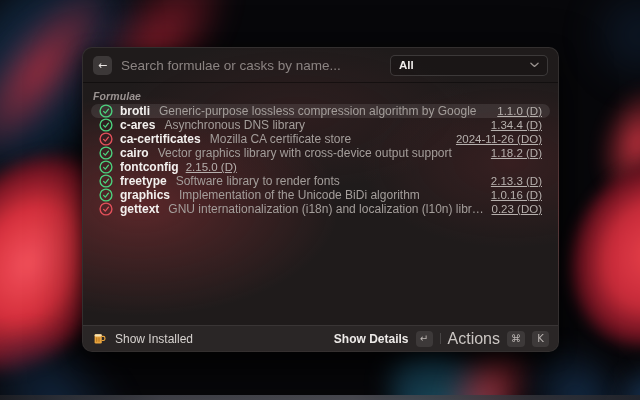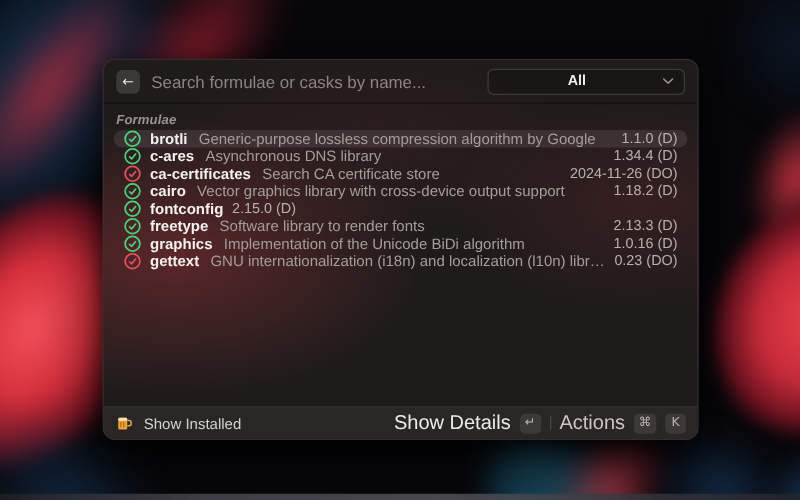--- a/index.html
+++ b/index.html
@@ -72,44 +72,44 @@
     padding:0 10px; border-bottom:1px solid rgba(0,0,0,.42); }
   .back-btn { width:19px; height:19px; flex:0 0 auto; border-radius:5px;
     background:rgba(255,255,255,.13); color:#e9e5e3; font-size:11px; line-height:1;
     display:flex; align-items:center; justify-content:center;
     font-family:"DejaVu Sans", sans-serif; cursor:default; }
   .search-input { flex:1; min-width:0; background:transparent; border:none; outline:none;
     color:#ece8e6; font-size:13.5px; font-family:inherit; }
   .search-input::placeholder { color:#8b8482; }
   .dropdown { flex:0 0 158px; height:21px; border:1px solid rgba(255,255,255,.15);
     border-radius:5px; background:rgba(0,0,0,.16);
-    display:flex; align-items:center; padding:0 8px; gap:6px;text-align:center; }
+    display:flex; align-items:center; padding:0 8px; gap:6px; }
   .dropdown-label { flex:1; font-size:11.5px; font-weight:700; color:#f0edeb; }
   .chev-icon { width:9px; height:6px; color:#9a9390; flex:0 0 auto; }
 
   .section-label { padding:7px 10px 2px 10px; font-size:10.5px; font-weight:600;
     color:#9b9492; letter-spacing:.1px;font-style:italic; }
 
   .list { flex:1 1 auto; overflow:hidden; }
   .row { height:14px; margin:0 8px; padding:0 8px; border-radius:7px;
     display:flex; align-items:center; gap:7px; }
   .row.selected { background:rgba(255,255,255,.095); }
   .check { width:14px; height:14px; flex:0 0 auto; display:block; }
   .name { font-size:12px; font-weight:700; color:#f3f0ee; white-space:nowrap; }
   .desc { flex:1; min-width:0; font-size:12px; color:#a49e9b; white-space:nowrap;
     overflow:hidden; text-overflow:ellipsis; padding-left:2px; }
-  .version { flex:0 0 auto; font-size:11.5px; color:#b6b0ad; white-space:nowrap; }
+  .version { flex:0 0 auto; font-size:11.5px; color:#b6b0ad; white-space:nowrap;text-decoration:underline; }
 
   .footer { flex:0 0 26px; display:flex; align-items:center; gap:8px; padding:0 9px;
     border-top:1px solid rgba(255,255,255,.07); background:rgba(255,255,255,.05); }
   .mug-icon { width:15px; height:15px; flex:0 0 auto; }
   .footer-left-label { font-size:12px; color:#d6d2cf; }
   .footer-right { margin-left:auto; display:flex; align-items:center; gap:7px; }
   .details-group, .actions-group { display:flex; align-items:center; gap:7px; cursor:default; }
-  .primary-label { font-size:16px; font-weight:400; color:#edeae8; }
+  .primary-label { font-size:12px; font-weight:700; color:#edeae8; }
   .secondary-label { font-size:16px; color:#cbc6c3; }
   .keycap { min-width:17px; height:16px; padding:0 4px; border-radius:4px;
     background:rgba(255,255,255,.09); color:#bdb7b4; font-size:10px; line-height:1;
     display:flex; align-items:center; justify-content:center;
     font-family:"DejaVu Sans", sans-serif; }
   .vdiv { width:1px; height:11px; background:rgba(255,255,255,.15); }
 </style>
 </head>
 <body>
 
@@ -166,21 +166,21 @@
     <span class="desc">Asynchronous DNS library</span>
     <span class="version">1.34.4 (D)</span>
   </div>
 
   <div class="row">
     <svg class="check" viewBox="0 0 14 14" style="color: rgb(226, 80, 90);">
       <circle cx="7" cy="7" r="5.9" fill="none" stroke="currentColor" stroke-width="1.4"></circle>
       <path d="M4.6 7.4l1.7 1.7 3.2-3.9" fill="none" stroke="currentColor" stroke-width="1.3" stroke-linecap="round" stroke-linejoin="round"></path>
     </svg>
     <span class="name">ca-certificates</span>
-    <span class="desc">Search CA certificate store</span>
+    <span class="desc">Mozilla CA certificate store</span>
     <span class="version">2024-11-26 (DO)</span>
   </div>
 
   <div class="row">
     <svg class="check" viewBox="0 0 14 14" style="color: rgb(76, 208, 125);">
       <circle cx="7" cy="7" r="5.9" fill="none" stroke="currentColor" stroke-width="1.4"></circle>
       <path d="M4.6 7.4l1.7 1.7 3.2-3.9" fill="none" stroke="currentColor" stroke-width="1.3" stroke-linecap="round" stroke-linejoin="round"></path>
     </svg>
     <span class="name">cairo</span>
     <span class="desc">Vector graphics library with cross-device output support</span>

